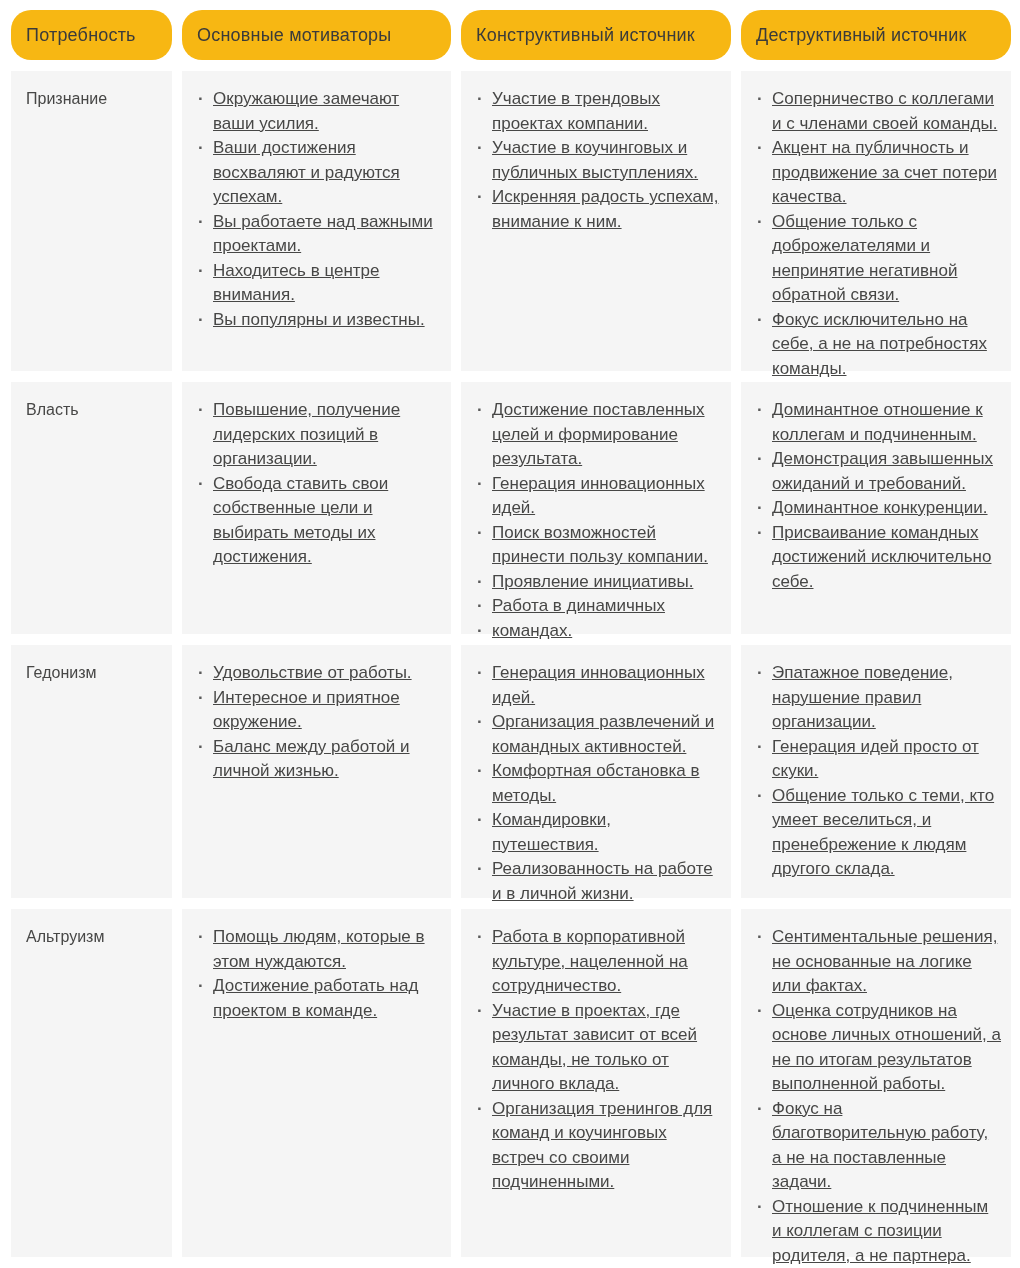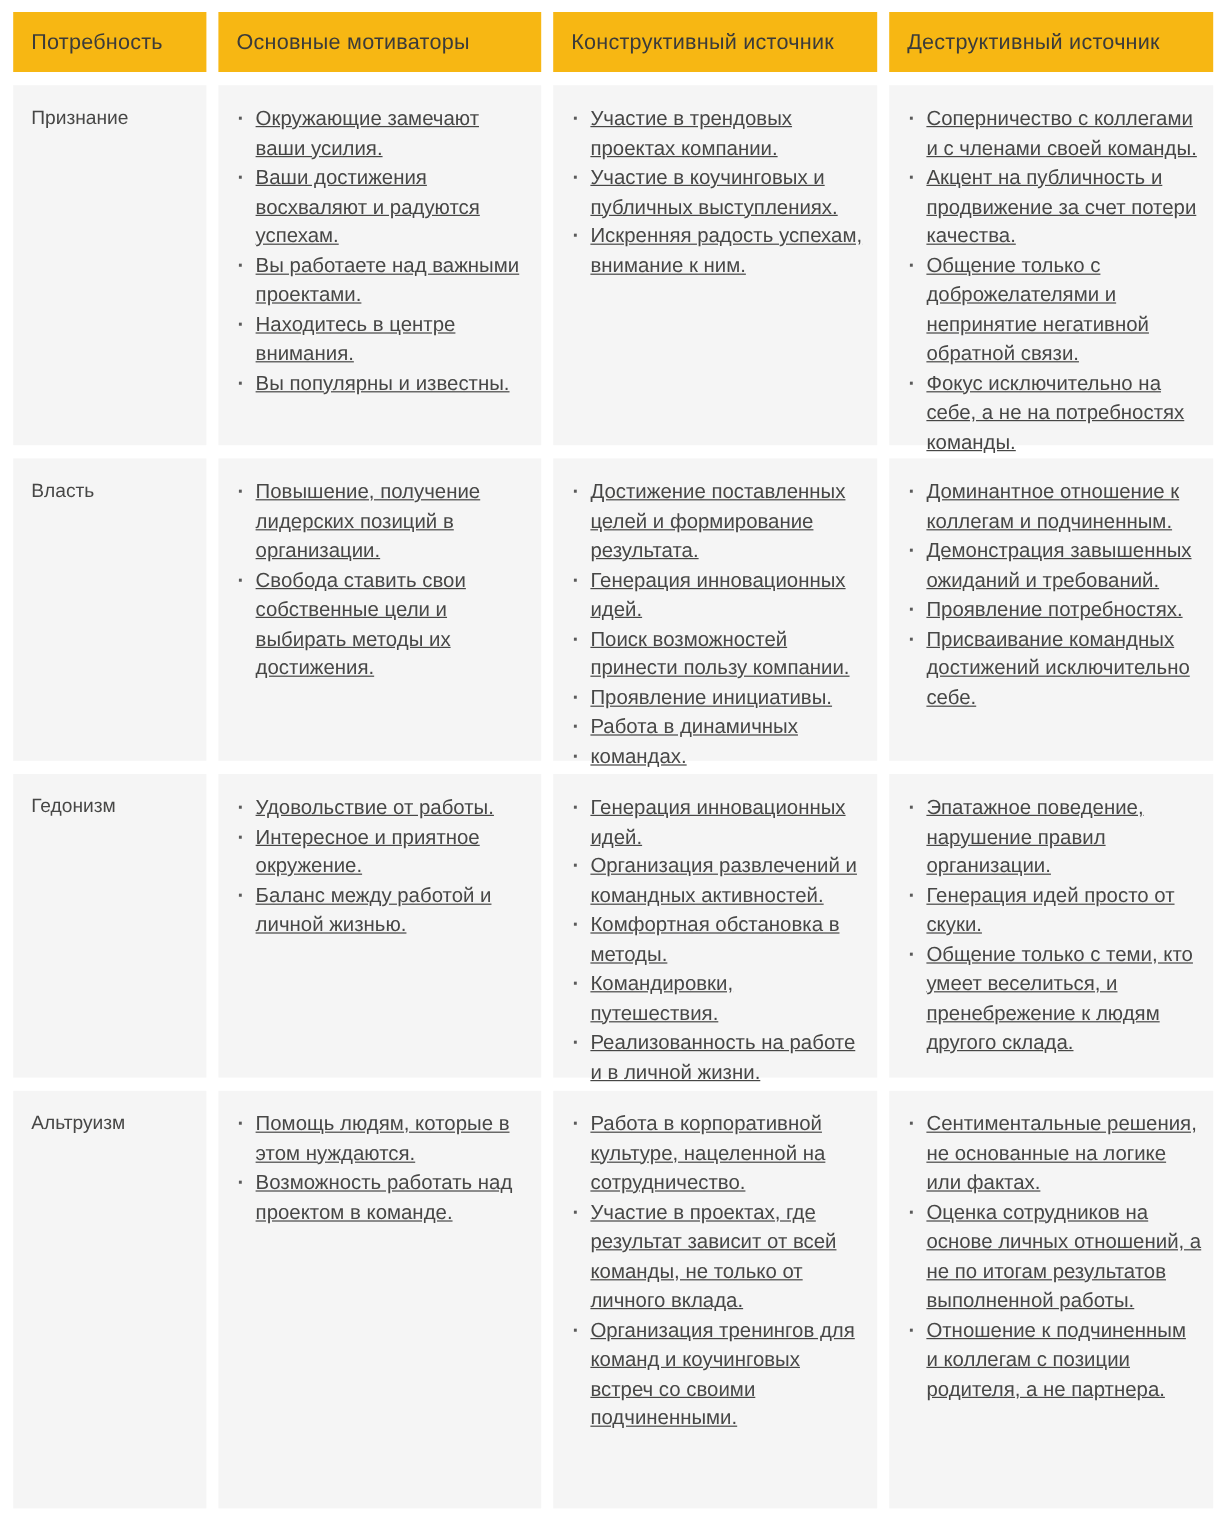--- a/index.html
+++ b/index.html
@@ -31,20 +31,21 @@
     background:var(--header-bg);
     color:var(--header-text);
     font-size:18px;
     font-weight:400;
     display:flex;
     align-items:center;
     padding:0 12px 0 15px;
     letter-spacing:.2px;
     white-space:nowrap;
     overflow:hidden;
+    border-radius:20px;
   }
   .cell{
     background:var(--cell-bg);
     font-size:17px;
     line-height:24.5px;
     color:var(--body-text);
   }
   .need-cell{
     padding:16px 12px 0 15px;
     font-size:16px;
@@ -107,21 +108,21 @@
       <li class="bullet-item">Достижение поставленных целей и формирование результата.</li>
       <li class="bullet-item">Генерация инновационных идей.</li>
       <li class="bullet-item">Поиск возможностей принести пользу компании.</li>
       <li class="bullet-item">Проявление инициативы.</li>
       <li class="bullet-item">Работа в динамичных</li>
       <li class="bullet-item">командах.</li>
     </ul>
   <ul class="cell list-cell">
       <li class="bullet-item">Доминантное отношение к коллегам и подчиненным.</li>
       <li class="bullet-item">Демонстрация завышенных ожиданий и требований.</li>
-      <li class="bullet-item">Проявление потребностях.</li>
+      <li class="bullet-item">Доминантное конкуренции.</li>
       <li class="bullet-item">Присваивание командных достижений исключительно себе.</li>
     </ul>
 
   <div class="cell need-cell">Гедонизм</div>
   <ul class="cell list-cell">
       <li class="bullet-item">Удовольствие от работы.</li>
       <li class="bullet-item">Интересное и приятное окружение.</li>
       <li class="bullet-item">Баланс между работой и личной жизнью.</li>
     </ul>
   <ul class="cell list-cell">
@@ -133,26 +134,27 @@
     </ul>
   <ul class="cell list-cell">
       <li class="bullet-item">Эпатажное поведение, нарушение правил организации.</li>
       <li class="bullet-item">Генерация идей просто от скуки.</li>
       <li class="bullet-item">Общение только с теми, кто умеет веселиться, и пренебрежение к людям другого склада.</li>
     </ul>
 
   <div class="cell need-cell">Альтруизм</div>
   <ul class="cell list-cell">
       <li class="bullet-item">Помощь людям, которые в этом нуждаются.</li>
-      <li class="bullet-item">Возможность работать над проектом в команде.</li>
+      <li class="bullet-item">Достижение работать над проектом в команде.</li>
     </ul>
   <ul class="cell list-cell">
       <li class="bullet-item">Работа в корпоративной культуре, нацеленной на сотрудничество.</li>
       <li class="bullet-item">Участие в проектах, где результат зависит от всей команды, не только от личного вклада.</li>
       <li class="bullet-item">Организация тренингов для команд и коучинговых встреч со своими подчиненными.</li>
     </ul>
   <ul class="cell list-cell">
       <li class="bullet-item">Сентиментальные решения, не основанные на логике или фактах.</li>
       <li class="bullet-item">Оценка сотрудников на основе личных отношений, а не по итогам результатов выполненной работы.</li>
+      <li class="bullet-item">Фокус на благотворительную работу, а не на поставленные задачи.</li>
       <li class="bullet-item">Отношение к подчиненным и коллегам с позиции родителя, а не партнера.</li>
     </ul>
 
 </div>
 
 </body></html>

